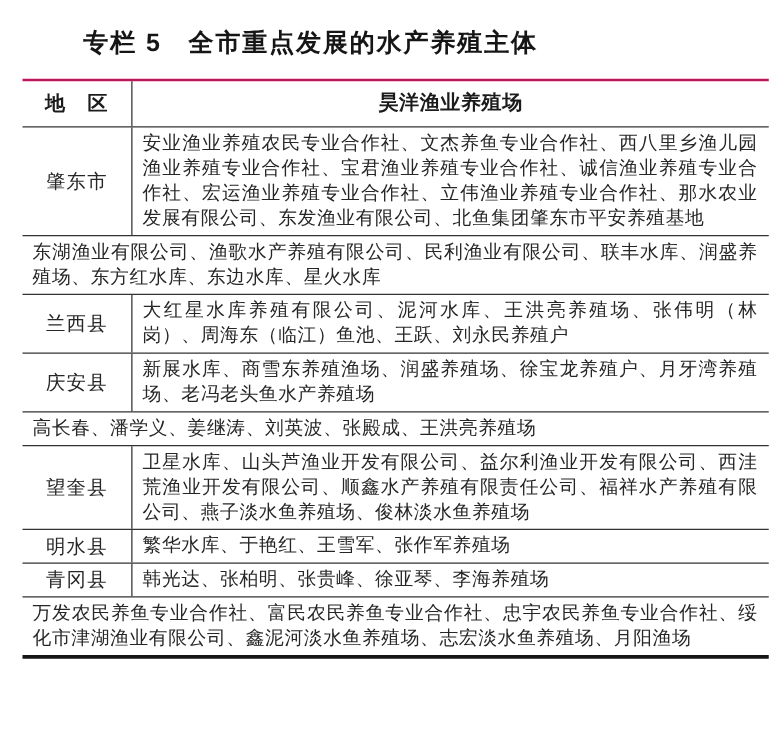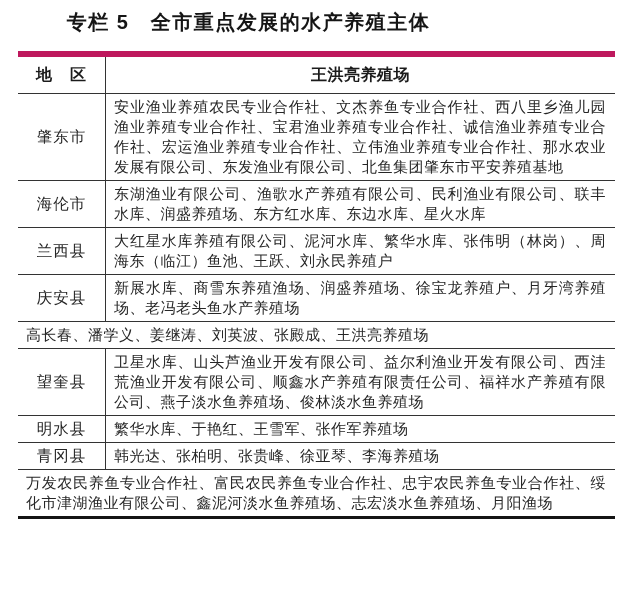--- a/index.html
+++ b/index.html
@@ -11,36 +11,36 @@
     width: 623px;
     height: 596px;
     overflow: hidden;
     font-family: "Liberation Serif", serif;
     color: #262626;
   }
   .page {
     box-sizing: border-box;
     width: 497px;
     height: 596px;
-    padding-top: 9px;
+    padding-top: 21px;
   }
   .title {
     margin: 0 0 15px 0;
     text-align: center;
     font-family: "Liberation Sans", sans-serif;
     font-weight: bold;
     font-size: 20px;
     letter-spacing: 1.5px;
     color: #151515;
   }
   .table {
     box-sizing: border-box;
     margin-left: 18px;
     width: 597px;
-    border-top: 6px solid #be185d;
+    border-top: 2px solid #be185d;
     border-bottom: 3px solid #141414;
   }
   .row {
     display: flex;
     align-items: stretch;
   }
   .row + .row {
     border-top: 1px solid #333333;
   }
   .cell-region {
@@ -85,37 +85,36 @@
 </head>
 <body>
 
 <div class="page">
   <h1 class="title">专栏 5　全市重点发展的水产养殖主体</h1>
 
   <div class="table">
 
     <div class="row header-row">
       <div class="cell-region">地　区</div>
-      <div class="cell-entities">王洪亮养殖场</div>
+      <div class="cell-entities">昊洋渔业养殖场</div>
     </div>
 
     <div class="row">
       <div class="cell-region">肇东市</div>
       <div class="cell-entities">安业渔业养殖农民专业合作社、文杰养鱼专业合作社、西八里乡渔儿园渔业养殖专业合作社、宝君渔业养殖专业合作社、诚信渔业养殖专业合作社、宏运渔业养殖专业合作社、立伟渔业养殖专业合作社、那水农业发展有限公司、东发渔业有限公司、北鱼集团肇东市平安养殖基地</div>
     </div>
 
 
     <div class="row">
-      <div class="cell-region">海伦市</div>
       <div class="cell-entities">东湖渔业有限公司、渔歌水产养殖有限公司、民利渔业有限公司、联丰水库、润盛养殖场、东方红水库、东边水库、星火水库</div>
     </div>
 
     <div class="row">
       <div class="cell-region">兰西县</div>
-      <div class="cell-entities">大红星水库养殖有限公司、泥河水库、繁华水库、张伟明（林岗）、周海东（临江）鱼池、王跃、刘永民养殖户</div>
+      <div class="cell-entities">大红星水库养殖有限公司、泥河水库、王洪亮养殖场、张伟明（林岗）、周海东（临江）鱼池、王跃、刘永民养殖户</div>
     </div>
 
     <div class="row">
       <div class="cell-region">庆安县</div>
       <div class="cell-entities">新展水库、商雪东养殖渔场、润盛养殖场、徐宝龙养殖户、月牙湾养殖场、老冯老头鱼水产养殖场</div>
     </div>
 
     <div class="row">
       <div class="cell-entities">高长春、潘学义、姜继涛、刘英波、张殿成、王洪亮养殖场</div>
     </div>

